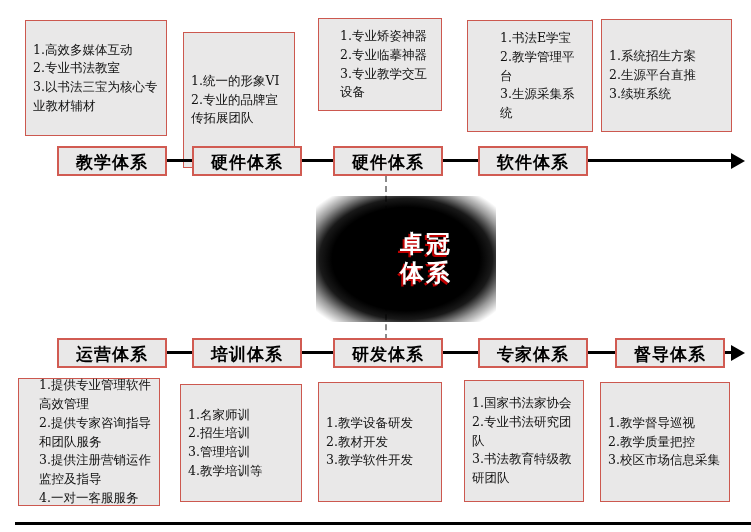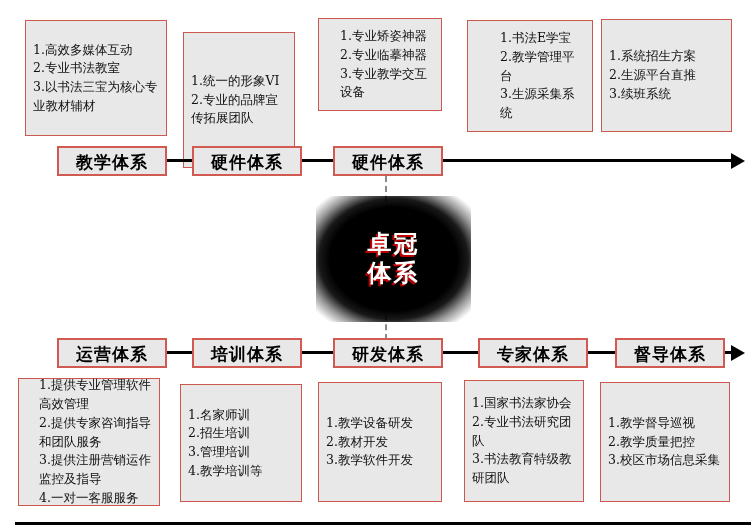--- a/index.html
+++ b/index.html
@@ -63,31 +63,32 @@
   }
   .dashline {
     position: absolute;
     width: 0;
     border-left: 2px dashed #8a8a8a;
     z-index: 0;
   }
   .ink-circle {
     position: absolute;
     left: 316px; top: 196px;
-    width: 155px; height: 126px;
+    width: 140px; height: 126px;
     background: radial-gradient(ellipse at center,
       #000000 0%, #000000 58%,
       rgba(0,0,0,0.9) 68%,
       rgba(0,0,0,0.4) 80%,
       rgba(0,0,0,0) 92%);
     display: flex;
     flex-direction: column;
     align-items: center;
     justify-content: center;
     z-index: 2;
+    padding-left: 40px;
   }
   .ink-circle .ctext {
     color: #ffffff;
     font-weight: bold;
     font-size: 24px;
     line-height: 1.2;
     letter-spacing: 2px;
     text-shadow: -2px 2px 0 #c00000;
   }
   .bottom-rule {
@@ -137,20 +138,23 @@
 
   <div class="syslabel" style="left:57px; top:146px;">
     <span>教学体系</span>
   </div>
   <div class="syslabel" style="left:192px; top:146px;">
     <span>硬件体系</span>
   </div>
   <div class="syslabel" style="left:333px; top:146px;">
     <span>硬件体系</span>
   </div>
+  <div class="syslabel" style="left:478px; top:146px;">
+    <span>软件体系</span>
+  </div>
 
   <div class="ink-circle">
     <div class="ctext">卓冠</div>
     <div class="ctext">体系</div>
   </div>
 
   <div class="syslabel" style="left:57px; top:338px;">
     <span>运营体系</span>
   </div>
   <div class="syslabel" style="left:192px; top:338px;">

